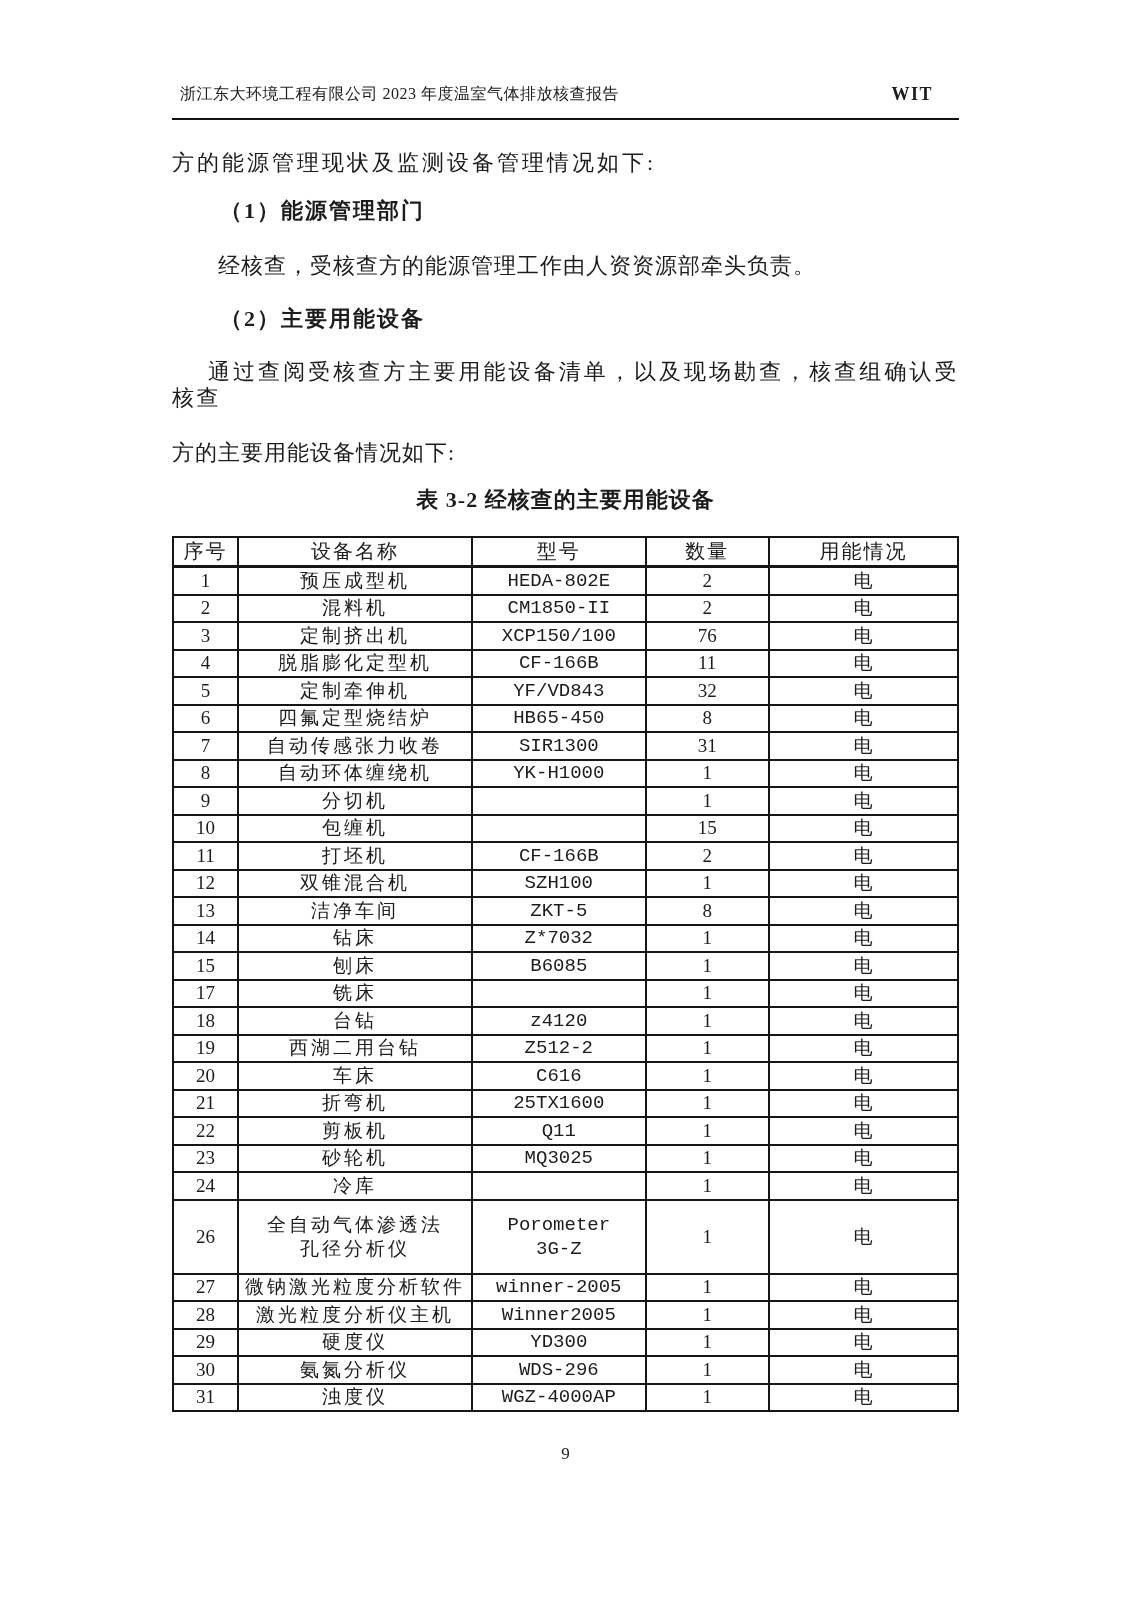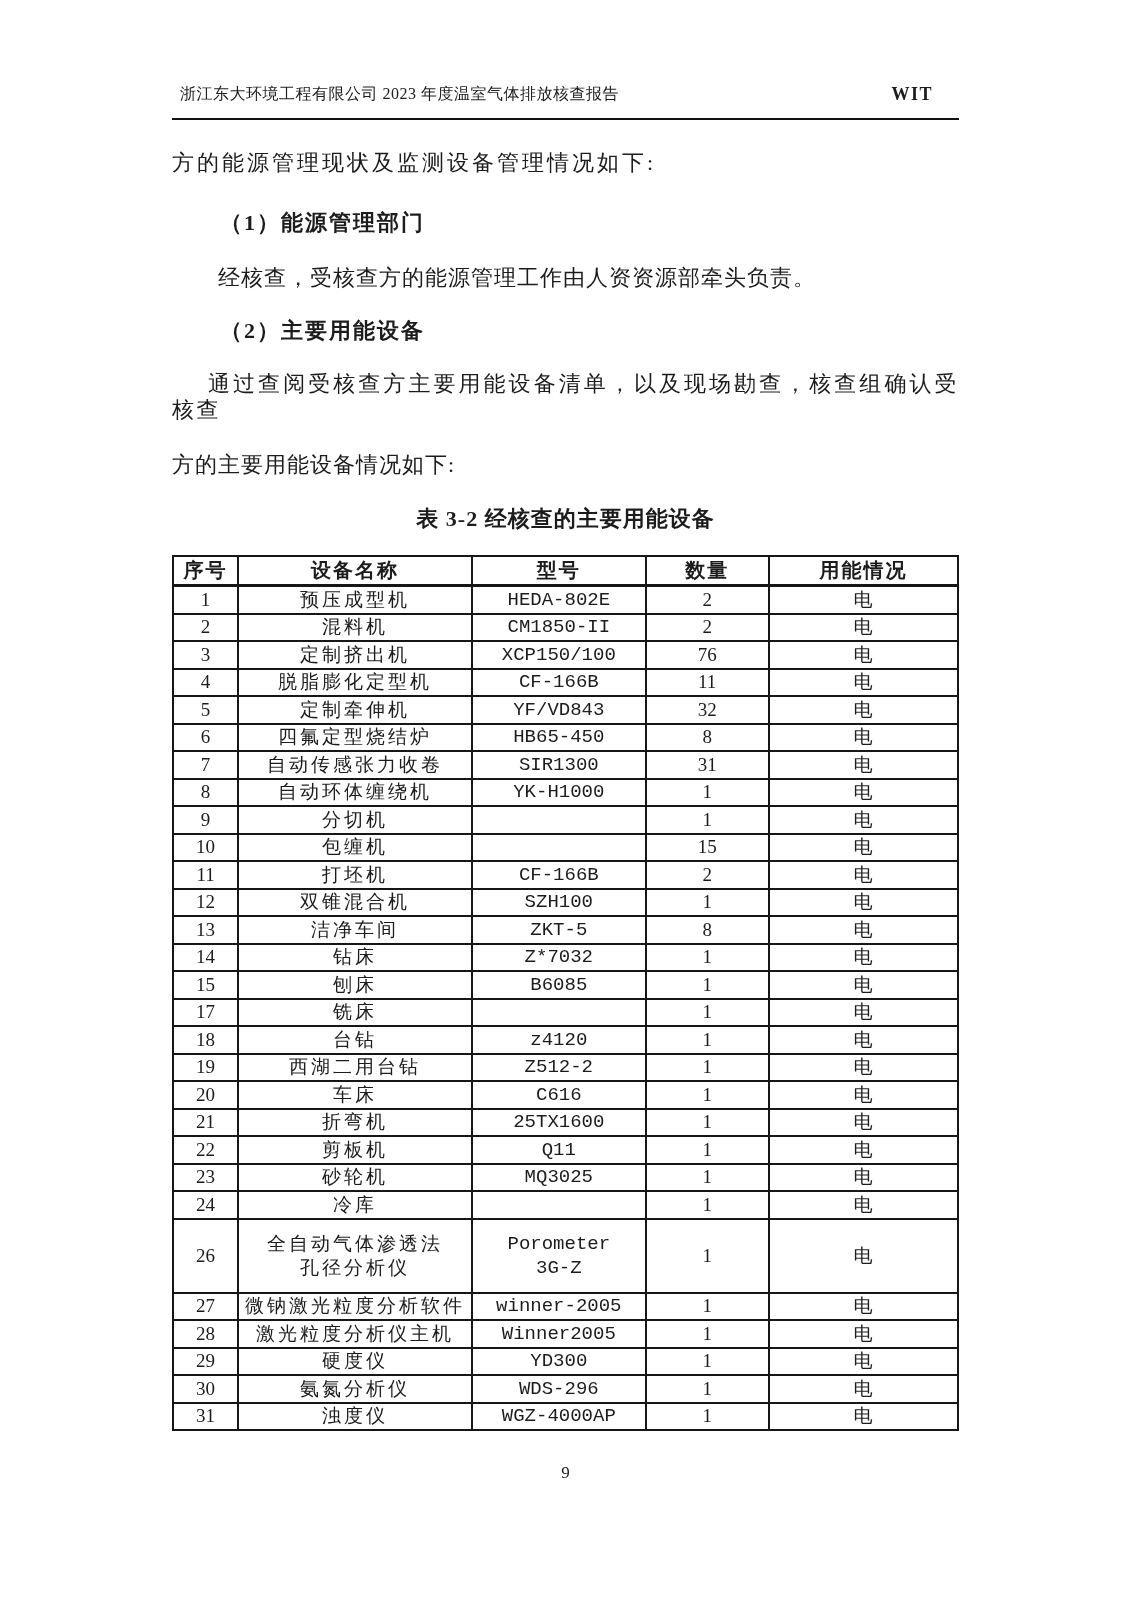--- a/index.html
+++ b/index.html
@@ -40,28 +40,28 @@
     letter-spacing:1.5px;
     padding-right:26px;
   }
   
   .para{
     font-size:22px;
     line-height:26px;
     margin:0;
   }
   .p1{margin-top:30px;letter-spacing:3px;}
-  .h1{margin-top:34px;font-weight:bold;text-indent:48px;letter-spacing:2px;}
+  .h1{margin-top:22px;font-weight:bold;text-indent:48px;letter-spacing:2px;}
   .p2{margin-top:29px;text-indent:46px;letter-spacing:1px;}
   .h2{margin-top:27px;font-weight:bold;text-indent:48px;letter-spacing:2px;}
   .p3{margin-top:27px;text-indent:36px;letter-spacing:2.5px;text-align:justify;}
   .p4{margin-top:29px;letter-spacing:1px;}
   
   .table-title{
-    margin-top:26px;
+    margin-top:19px;
     text-align:center;
     font-size:22px;
     font-weight:bold;
     letter-spacing:1px;
   }
   table.equip{
     margin-top:21px;
     width:100%;
     border-collapse:collapse;
     table-layout:fixed;
@@ -70,21 +70,21 @@
     border:2px solid var(--border);
     padding:0 2px;
     text-align:center;
     vertical-align:middle;
     overflow:hidden;
     white-space:pre-line;
   }
   table.equip th{
     height:24px;
     font-size:20px;
-    font-weight:bold;
+    font-weight:normal;
     letter-spacing:2px;
     border-bottom-width:3px;
   }
   table.equip td{
     height:25.5px;
     font-size:19px;
     line-height:24px;
   }
   table.equip tr.tall td{height:72px;}
   td.c0{text-align:left;padding-left:2px;font-size:19px;}

